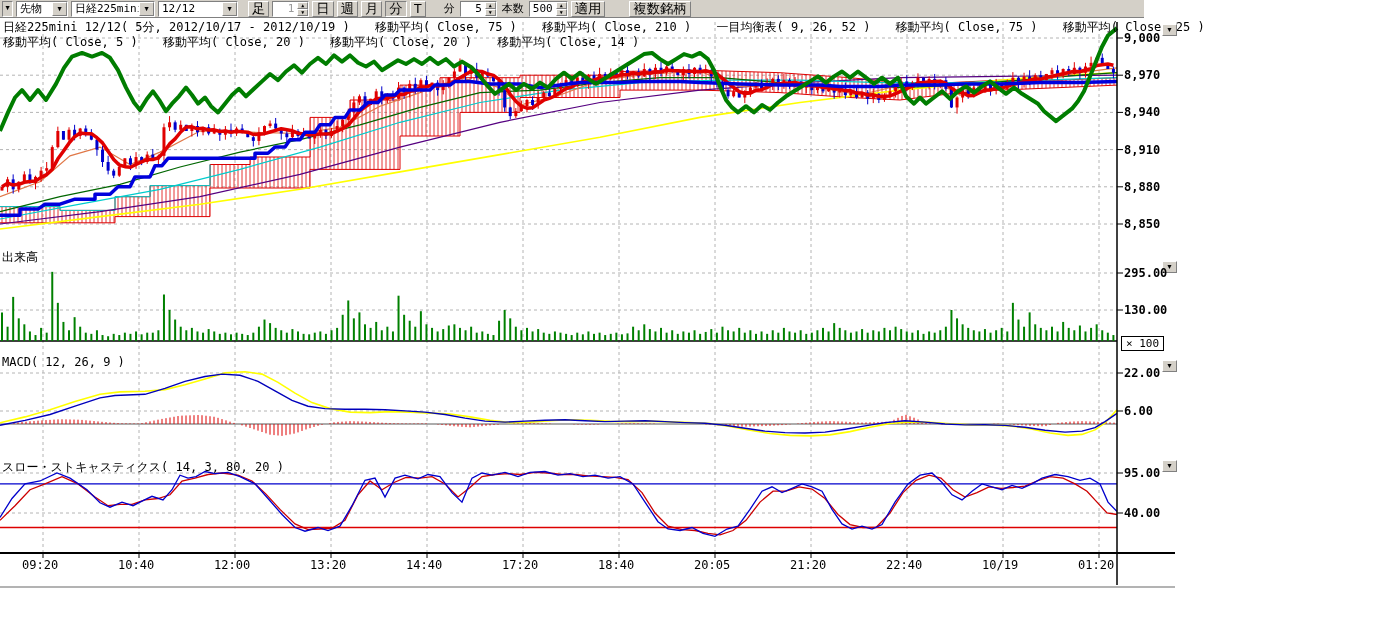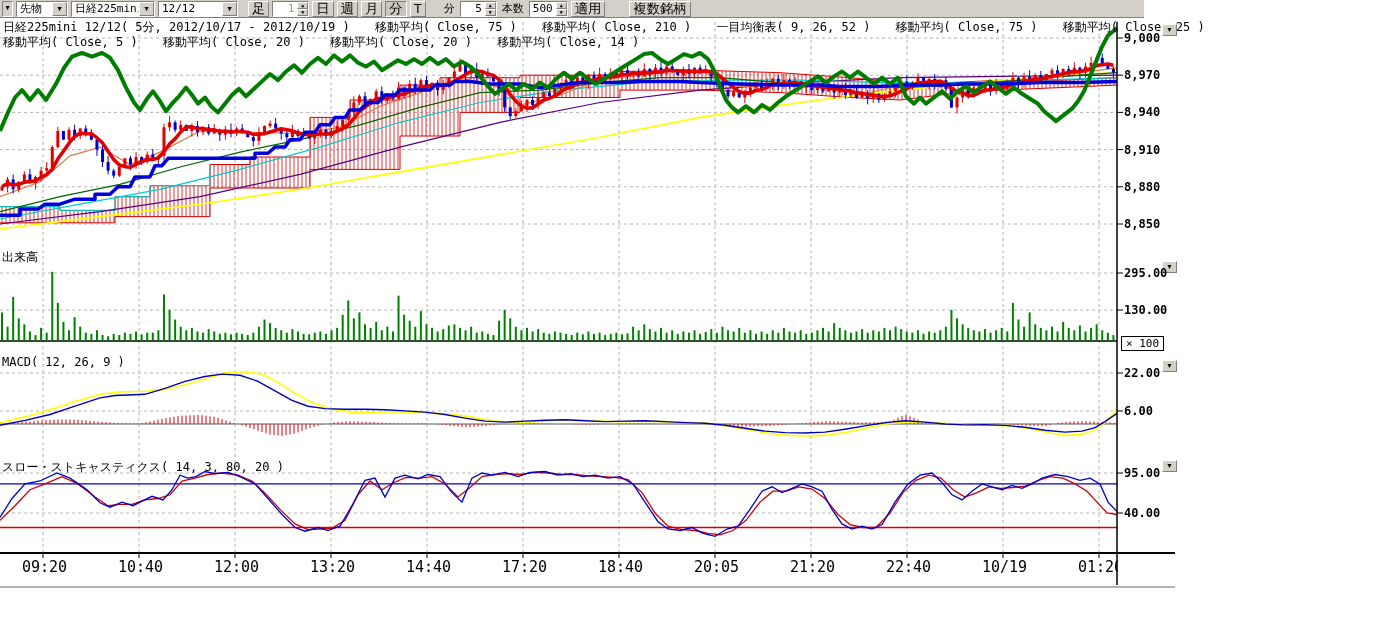--- a/index.html
+++ b/index.html
@@ -24,21 +24,21 @@
   .spin .sbtns{width:11px;display:flex;flex-direction:column;}
   .spin .sbtns div{flex:1;background:#d4d0c8;border:1px solid;border-color:#fff #808080 #808080 #fff;
         font-size:5px;line-height:5px;text-align:center;}
   .tlabel{padding:0 2px;white-space:nowrap;}
   .gap{width:10px;}
   
   .ovl{position:absolute;white-space:nowrap;line-height:13px;}
   .legendrow span{margin-right:18px;}
   .axis-label{position:absolute;font-size:12px;line-height:12px;white-space:nowrap;font-weight:bold;}
   .time-clip{position:absolute;left:0;top:558px;width:1118px;height:15px;overflow:hidden;}
-  .time-label{position:absolute;top:0;font-size:15px;white-space:nowrap;}
+  .time-label{position:absolute;top:0;font-size:12px;white-space:nowrap;}
   .unitbox{position:absolute;left:1121px;top:336px;border:1px solid #000;background:#fff;
            font-size:11px;line-height:13px;padding:0 4px;}
   .pane-menu{position:absolute;left:1162px;width:15px;height:12px;background:#d4d0c8;
              border:1px solid;border-color:#fff #808080 #808080 #fff;font-size:7px;
              line-height:10px;text-align:center;padding:0;}
   svg{position:absolute;left:0;top:0;}
 </style>
 </head>
 <body>
 

